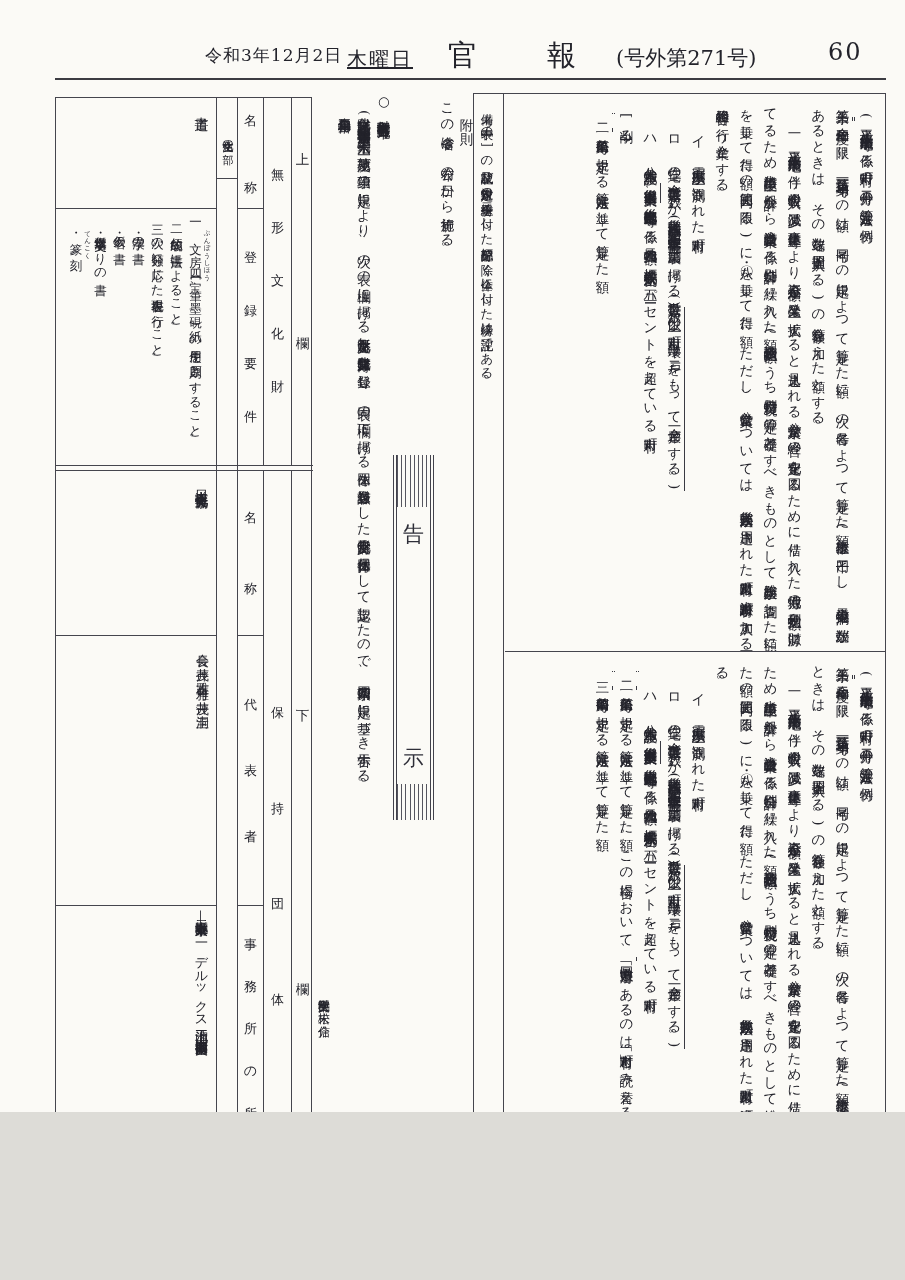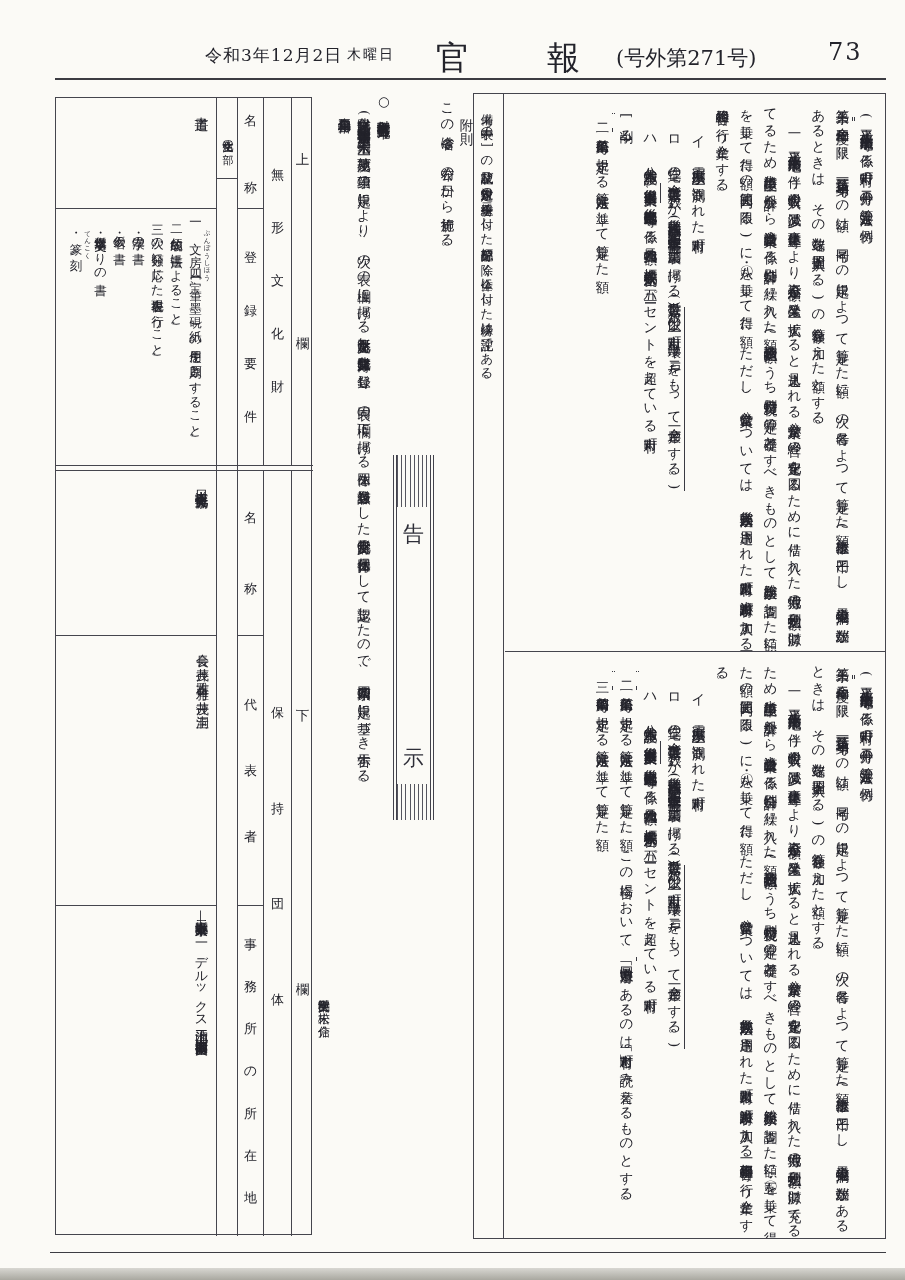--- a/index.html
+++ b/index.html
@@ -1,22 +1,22 @@
 <!DOCTYPE html>
 <html><head>
 <meta charset="utf-8">
 <style>
   html,body{margin:0;padding:0;background:#dddcd7;}
-  #page{position:relative;width:905px;height:1280px;background:#fbfaf6;overflow:hidden;
+  #page{position:relative;width:905px;height:1112px;background:#fbfaf6;overflow:hidden;
         font-family:"DejaVu Serif","Liberation Serif",serif;color:#23232b;}
   .abs{position:absolute;}
   
   #hdr-date{left:205px;top:44px;font-size:17px;letter-spacing:1px;}
-  #hdr-week{left:347px;top:46px;font-size:14px;letter-spacing:2px;}
-  #hdr-title{left:436px;top:36px;font-size:33px;letter-spacing:4px;}
+  #hdr-week{left:347px;top:46px;font-size:20px;letter-spacing:2px;text-decoration:underline;}
+  #hdr-title{left:448px;top:36px;font-size:29px;letter-spacing:4px;}
   #hdr-issue{left:616px;top:44px;font-size:21px;}
   #hdr-page{left:828px;top:38px;font-size:24px;letter-spacing:2px;}
   #hdr-rule{left:55px;top:78px;width:831px;height:0;border-top:2.2px solid #3c3c42;}
   
   .v{writing-mode:vertical-rl;text-orientation:mixed;}
   .v p{margin:0;padding:0;}
   .h{text-indent:1em;} .i1{text-indent:1em;} .i2{text-indent:2em;}
   .q{text-indent:0;} .b{text-indent:0.9em;}
   .u1{border-right:1.2px solid #3a3a42;padding-right:1px;}
   .u2{border-right:3px double #3a3a42;padding-right:1px;}
@@ -73,21 +73,21 @@
 </style>
 </head>
 <body>
 
 <div id="page">
 
   <div class="abs" id="hdr-date">令和3年12月2日</div>
   <div class="abs" id="hdr-week">木曜日</div>
   <div class="abs" id="hdr-title">官　　報</div>
   <div class="abs" id="hdr-issue">(号外第271号)</div>
-  <div class="abs" id="hdr-page">73</div>
+  <div class="abs" id="hdr-page">60</div>
   <div class="abs" id="hdr-rule"></div>
 
   <div class="abs" id="cmp">
     <div id="cmp-note">
       <div class="v abs" id="cmp-note-text">備考　表中の[ ]の記載及び対象規定の二重傍線を付した標記部分を除く全体に付した傍線は注記である。</div>
     </div>
     <div class="half v" id="half-new">
         <p class="h"><span>(平成二十八年熊本地震等に係る市町村の十二月分の算定方法の特例)</span></p>
         <p class="a"><span>第十三条　</span><span class="u2">令和三年度</span><span>に限り、第三条第一項第一号イの額は、同号イの規定によつて算定した額に、次の各号によつて算定した額(表示単位は千円とし、表示単位未満の端数があるときは、その端数を四捨五入する。)の合算額を加えた額とする。</span></p>
         <p class="i2"><span>一　平成二十八年熊本地震に伴う料金収入の減少又は事業休止等により資金不足額が発生又は拡大すると見込まれる公営企業が経営の安定化を図るために借り入れた地方債の利子支払額の財源に充てるため当該年度中に一般会計から当該公営企業に係る特別会計に繰り入れた額(当該利子支払額のうち特別交付税の算定の基礎とすべきものとして総務大臣が調査した額に〇・五を乗じて得た額の範囲内に限る。)に〇・八を乗じて得た額。ただし、公営企業については、災害救助法が適用された市町村又は当該市町村が加入する一部事務組合等の行う企業とする。</span></p>

